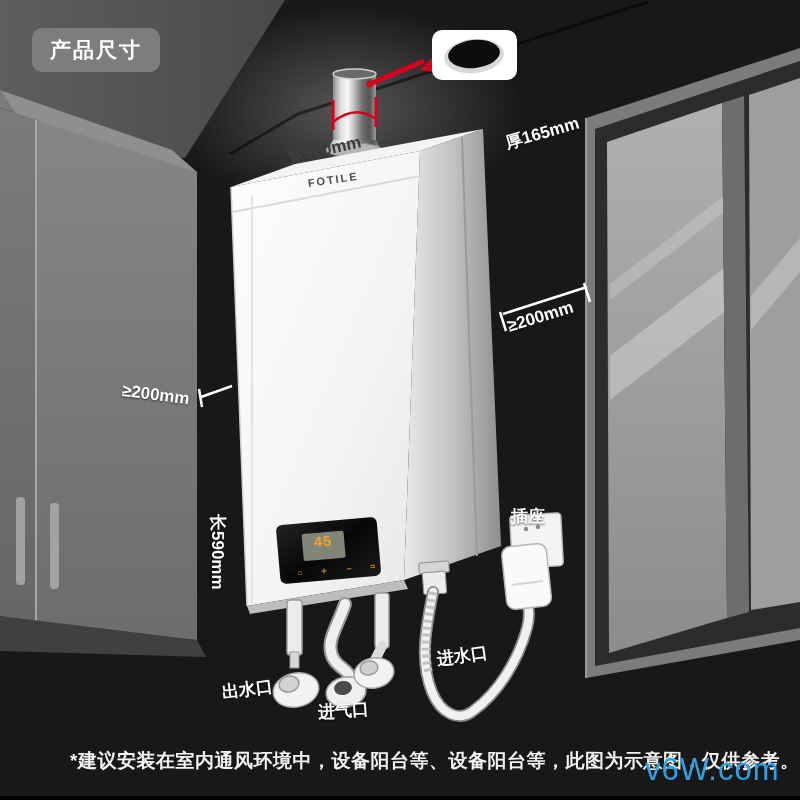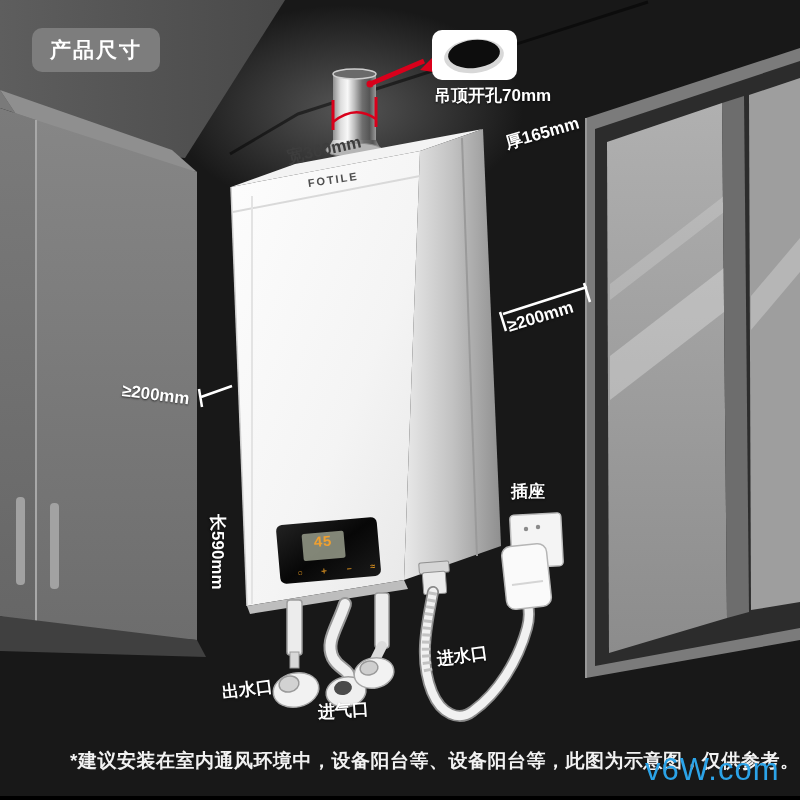--- a/index.html
+++ b/index.html
@@ -19,21 +19,21 @@
     background:#7d7d7d;color:#fff;font-weight:bold;font-size:21px;
     padding:8px 18px;border-radius:10px;letter-spacing:2px;
   }
   .flue{left:206px;top:103px;}
   .hole{left:434px;top:84px;}
   .wid{left:287px;top:146px;transform:rotate(-12deg);color:#3d3d3d;text-shadow:none;}
   .dep{left:506px;top:132px;transform:rotate(-16deg);}
   .cl-left{left:122px;top:381px;transform:rotate(7deg);}
   .cl-right{left:508px;top:317px;transform:rotate(-17deg);}
   .hgt{left:229px;top:514px;transform:rotate(90deg);transform-origin:0 0;}
-  .sock{left:511px;top:480px;}
+  .sock{left:511px;top:505px;}
   .outlet{left:222px;top:681px;transform:rotate(-7deg);}
   .gas{left:318px;top:701px;transform:rotate(-4deg);}
   .inlet{left:437px;top:648px;transform:rotate(-8deg);}
   .brand{
     position:absolute;left:307px;top:177px;color:#4f4f4f;font-weight:bold;
     font-size:11px;letter-spacing:2px;transform:rotate(-8deg);transform-origin:0 0;
   }
   .disp{
     position:absolute;left:313px;top:535px;color:#f0a030;font-weight:bold;
     font-size:15px;transform:rotate(-5deg);transform-origin:0 0;
@@ -211,21 +211,20 @@
       <line x1="201" y1="397" x2="232" y2="386"></line>
       <line x1="199" y1="389" x2="202" y2="407"></line>
       <line x1="503" y1="314" x2="587" y2="287"></line>
       <line x1="500" y1="312" x2="506" y2="331"></line>
       <line x1="584" y1="283" x2="590" y2="302"></line>
     </g>
   </svg>
 
   <div class="badge">产品尺寸</div>
 
-  <div class="lbl hole">吊顶开孔70mm</div>
   <div class="lbl wid">宽360mm</div>
   <div class="lbl dep">厚165mm</div>
   <div class="lbl cl-left">≥200mm</div>
   <div class="lbl cl-right">≥200mm</div>
   <div class="lbl hgt">长590mm</div>
   <div class="lbl sock">插座</div>
   <div class="lbl outlet">出水口</div>
   <div class="lbl gas">进气口</div>
   <div class="lbl inlet">进水口</div>
 

